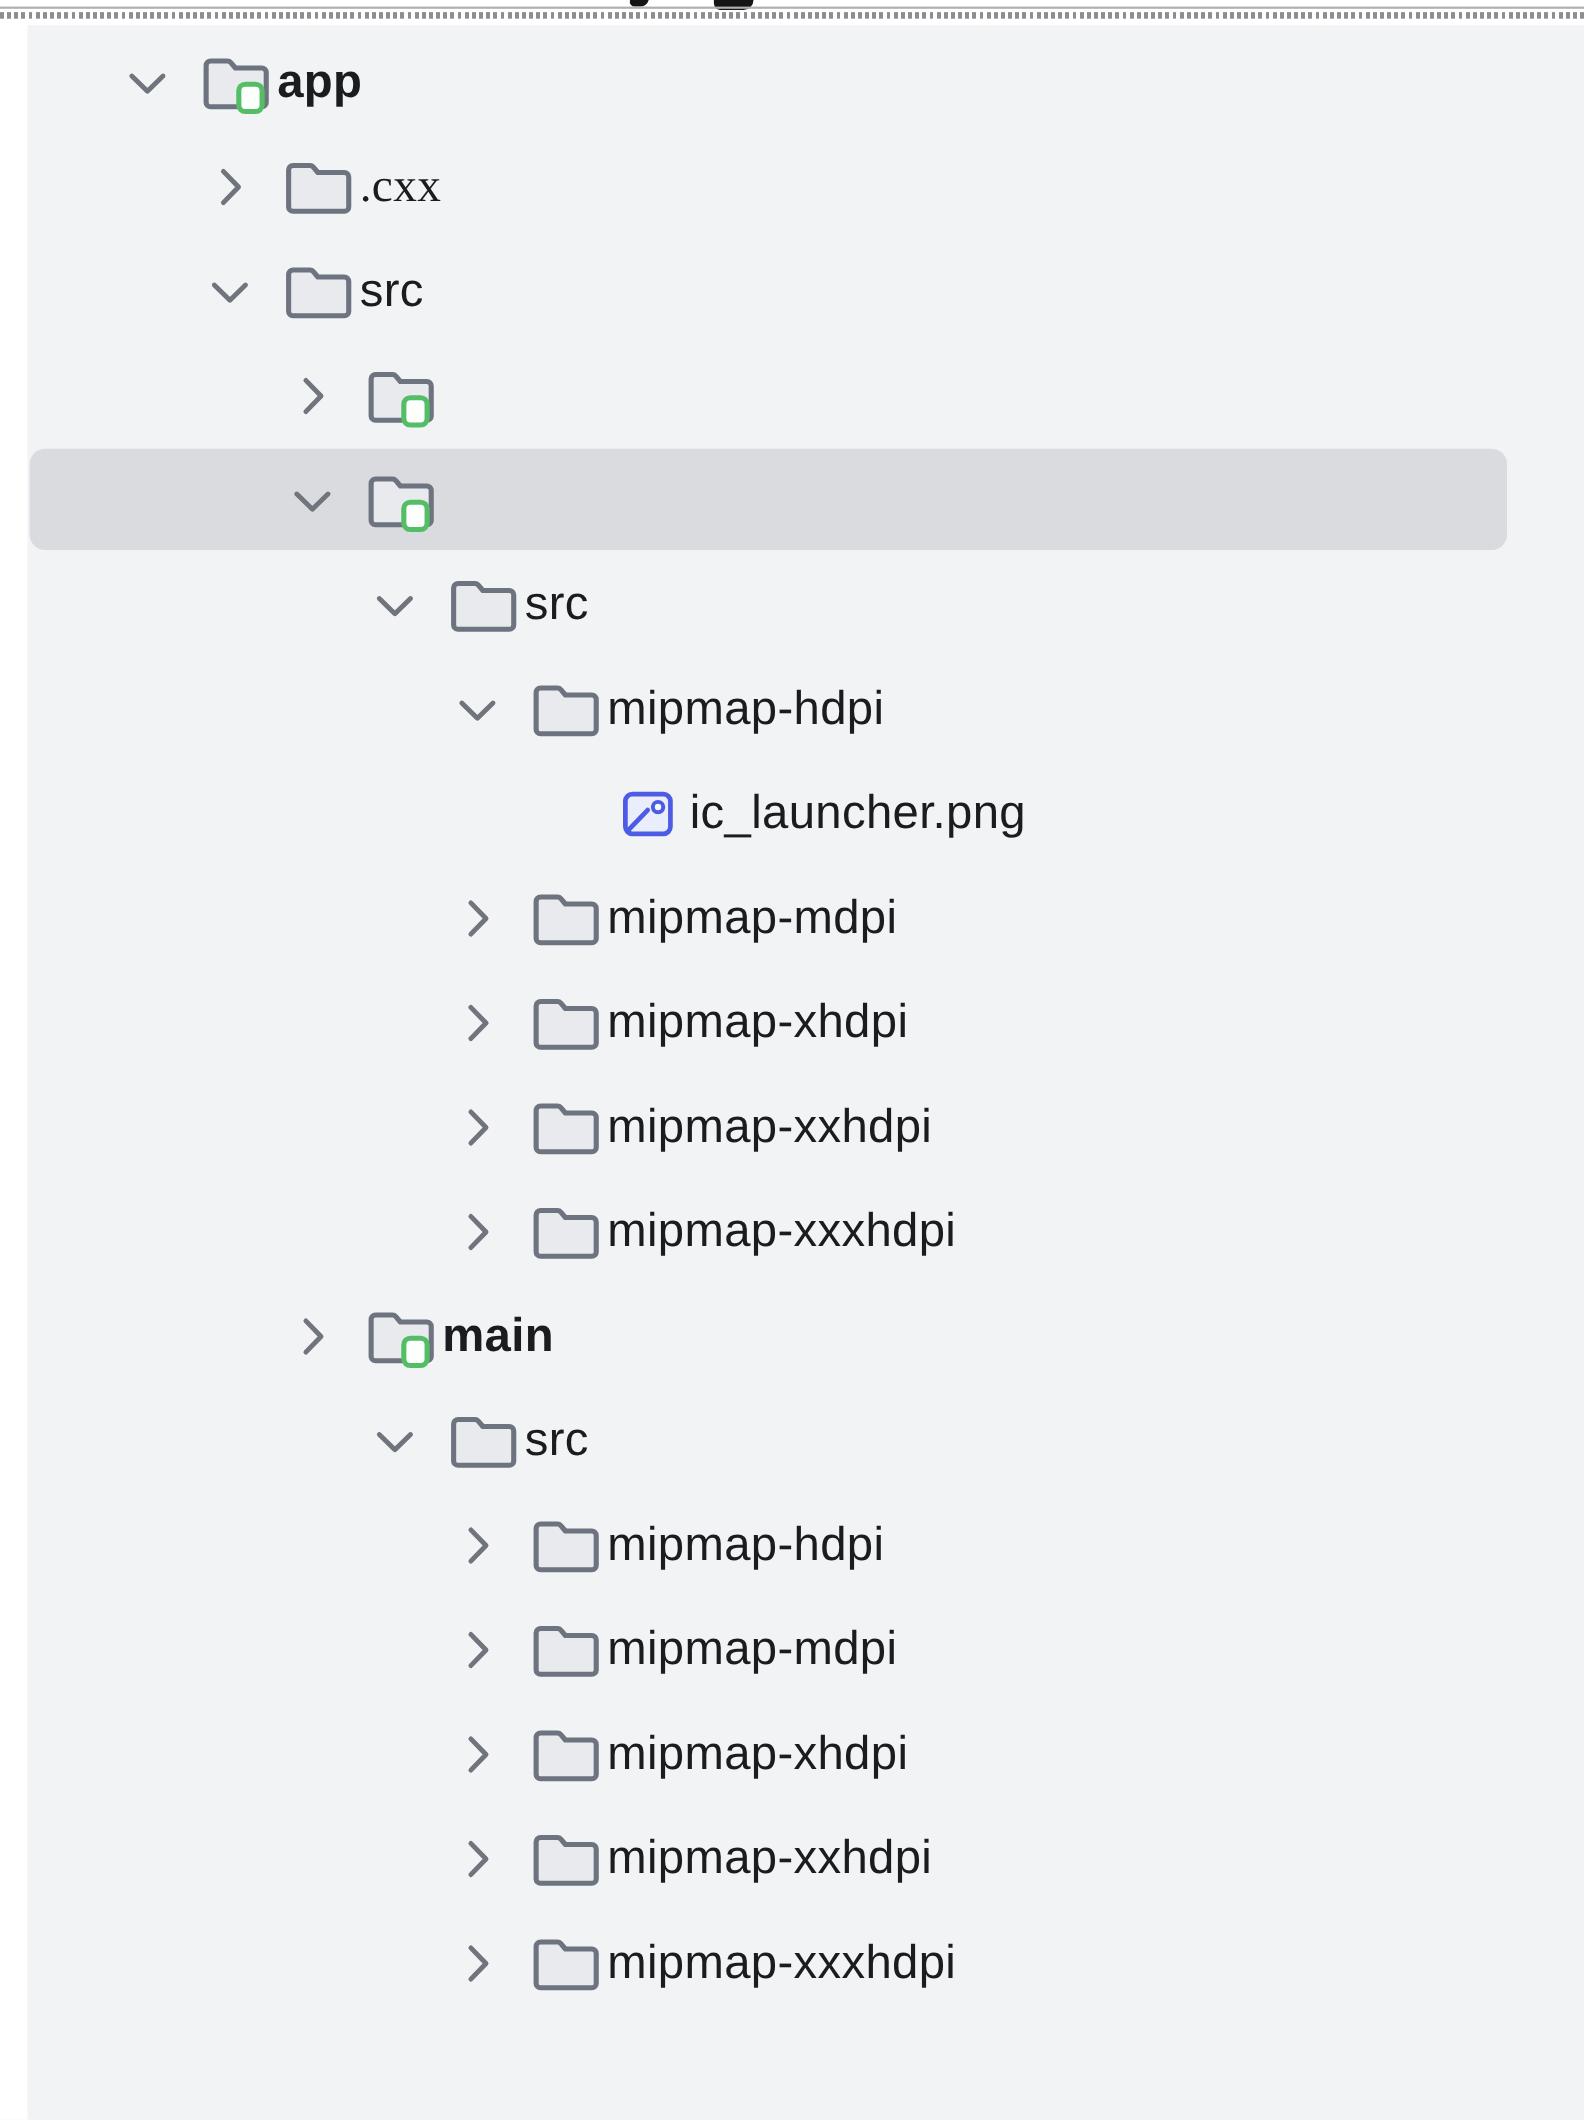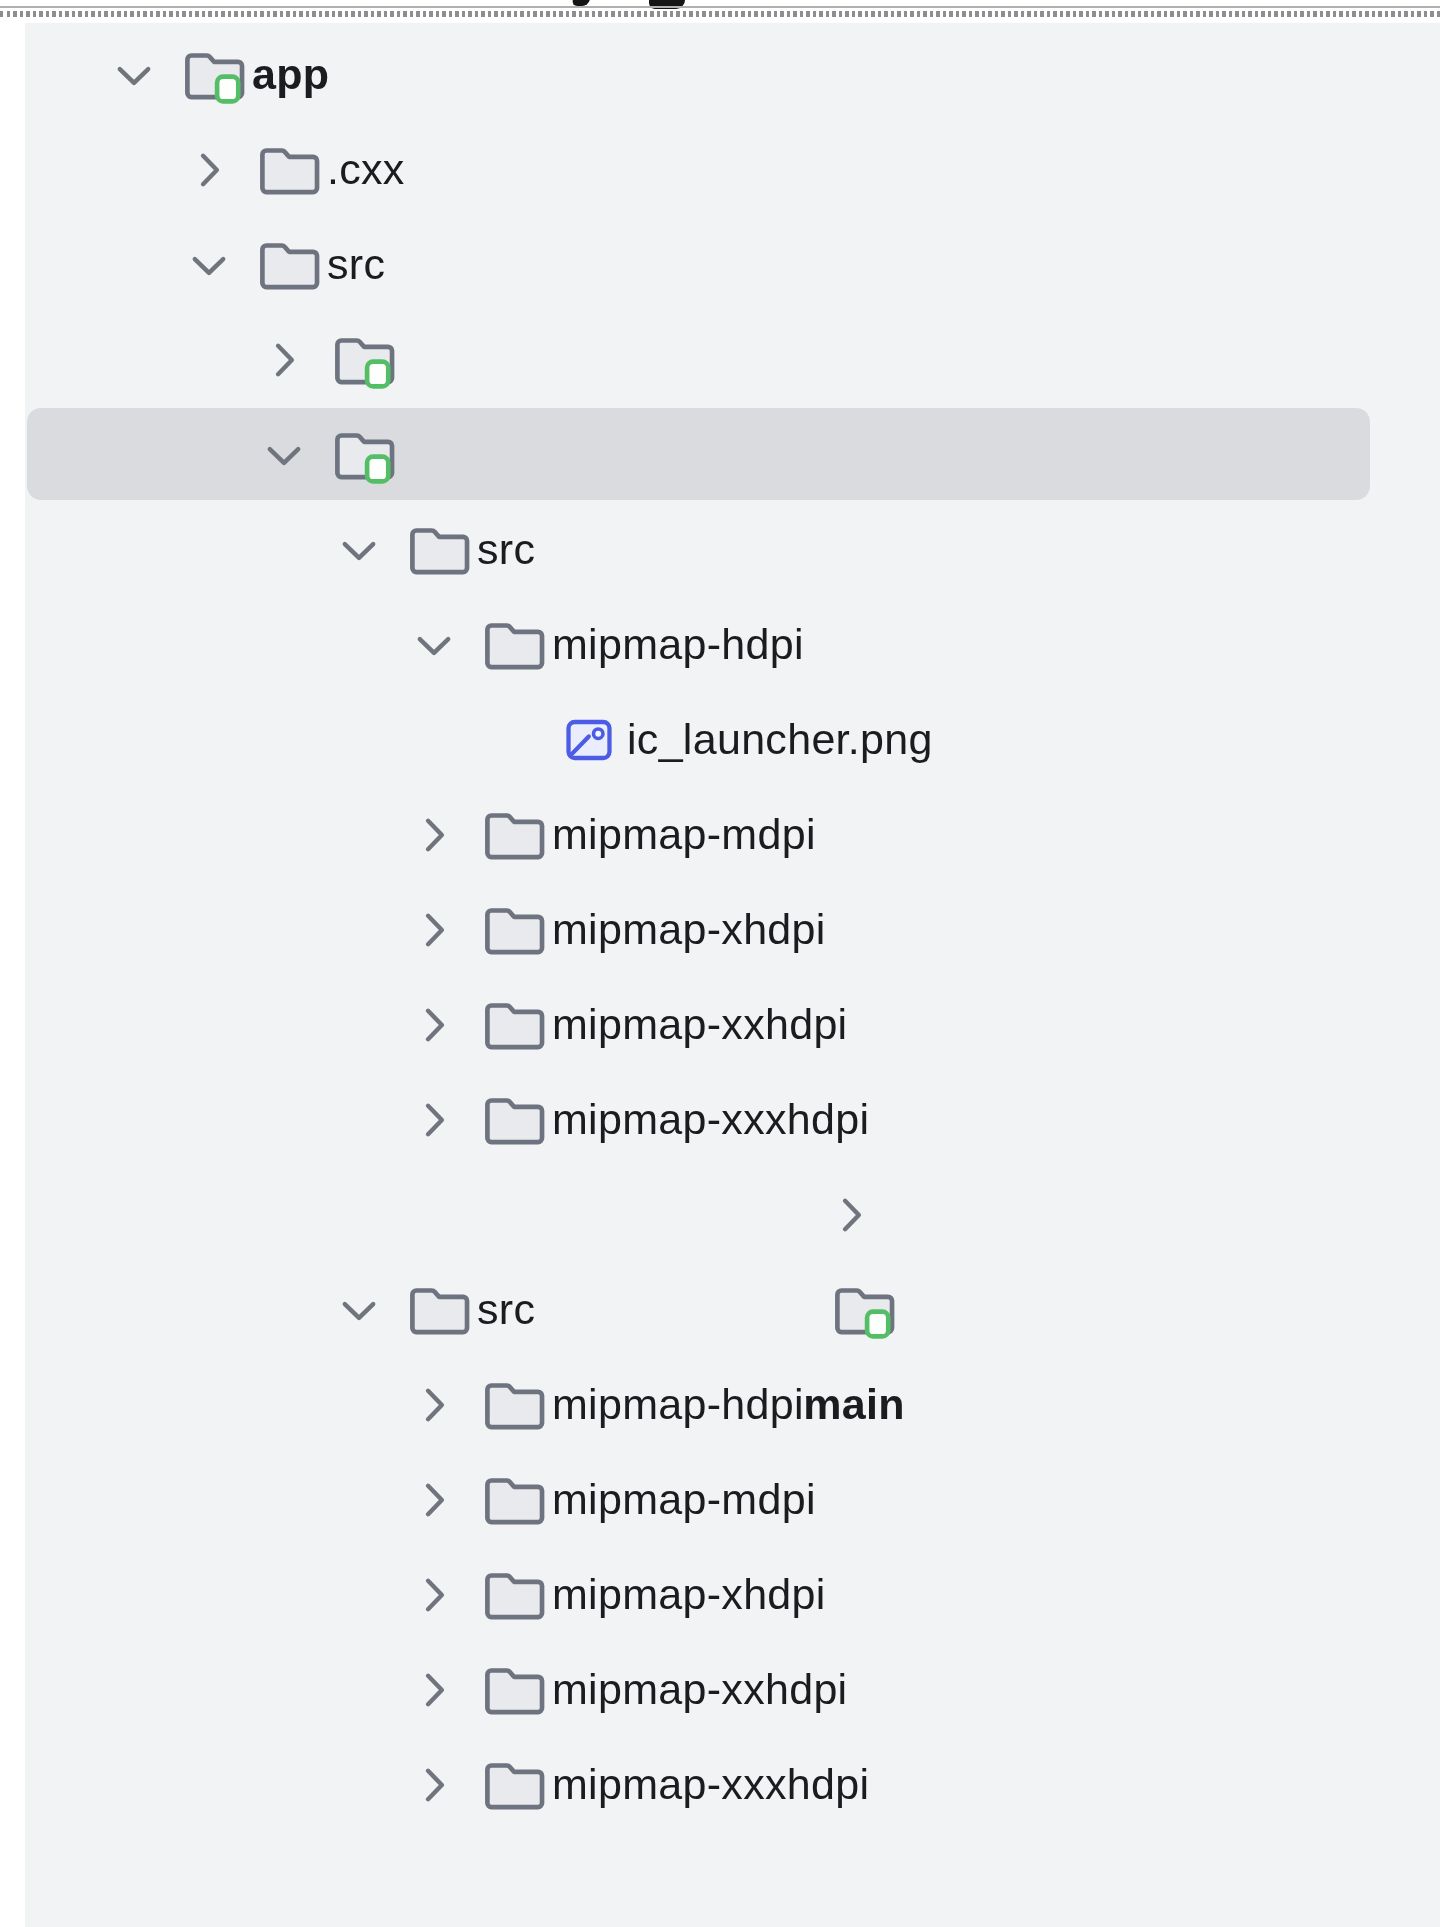--- a/index.html
+++ b/index.html
@@ -61,21 +61,21 @@
           </svg>
         </span>
     <span class="ticon">
           <svg width="62" height="62" viewBox="0 0 24 24" fill="none" style="overflow:visible">
             <path d="M1.7 6 C1.7 5.15 2.4 4.45 3.25 4.45 H9.2 C9.66 4.45 10.1 4.65 10.4 5 L12 6.9 H21.3 C22.15 6.9 22.85 7.6 22.85 8.45 V19 C22.85 19.85 22.15 20.55 21.3 20.55 H3.25 C2.4 20.55 1.7 19.85 1.7 19 Z" fill="#e9eaed" stroke="#6e7380" stroke-width="1.8" stroke-linejoin="round"></path>
       <rect x="13.2" y="12.6" width="8.2" height="9.6" rx="2.3" fill="#fcfffc" stroke="#53be66" stroke-width="1.8"></rect>
           </svg>
         </span>
     <span class="label bold">app</span>
   </div>
-      <div class="row" style="padding-left: 161px;">
+      <div class="row" style="padding-left: 161px; font-family: Liberation Serif, serif;">
     <span class="chev">
           <svg width="46" height="46" viewBox="0 0 24 24" fill="none">
       <polyline points="8.9,4.6 16.1,12 8.9,19.4" stroke="currentColor" stroke-width="2.3" stroke-linecap="round" stroke-linejoin="round"></polyline>
           </svg>
         </span>
     <span class="ticon">
           <svg width="62" height="62" viewBox="0 0 24 24" fill="none">
             <path d="M1.7 6 C1.7 5.15 2.4 4.45 3.25 4.45 H9.2 C9.66 4.45 10.1 4.65 10.4 5 L12 6.9 H21.3 C22.15 6.9 22.85 7.6 22.85 8.45 V19 C22.85 19.85 22.15 20.55 21.3 20.55 H3.25 C2.4 20.55 1.7 19.85 1.7 19 Z" fill="#e9eaed" stroke="#6e7380" stroke-width="1.8" stroke-linejoin="round"></path>
           </svg>
         </span>
@@ -202,21 +202,21 @@
       <polyline points="8.9,4.6 16.1,12 8.9,19.4" stroke="currentColor" stroke-width="2.3" stroke-linecap="round" stroke-linejoin="round"></polyline>
           </svg>
         </span>
     <span class="ticon">
           <svg width="62" height="62" viewBox="0 0 24 24" fill="none">
             <path d="M1.7 6 C1.7 5.15 2.4 4.45 3.25 4.45 H9.2 C9.66 4.45 10.1 4.65 10.4 5 L12 6.9 H21.3 C22.15 6.9 22.85 7.6 22.85 8.45 V19 C22.85 19.85 22.15 20.55 21.3 20.55 H3.25 C2.4 20.55 1.7 19.85 1.7 19 Z" fill="#e9eaed" stroke="#6e7380" stroke-width="1.8" stroke-linejoin="round"></path>
           </svg>
         </span>
     <span class="label">mipmap-xxxhdpi</span>
   </div>
-      <div class="row" style="padding-left: 236px; flex-direction: column;">
+      <div class="row" style="padding-left: 236px;">
     <span class="chev">
           <svg width="46" height="46" viewBox="0 0 24 24" fill="none">
       <polyline points="8.9,4.6 16.1,12 8.9,19.4" stroke="currentColor" stroke-width="2.3" stroke-linecap="round" stroke-linejoin="round"></polyline>
           </svg>
         </span>
     <span class="ticon">
           <svg width="62" height="62" viewBox="0 0 24 24" fill="none" style="overflow:visible">
             <path d="M1.7 6 C1.7 5.15 2.4 4.45 3.25 4.45 H9.2 C9.66 4.45 10.1 4.65 10.4 5 L12 6.9 H21.3 C22.15 6.9 22.85 7.6 22.85 8.45 V19 C22.85 19.85 22.15 20.55 21.3 20.55 H3.25 C2.4 20.55 1.7 19.85 1.7 19 Z" fill="#e9eaed" stroke="#6e7380" stroke-width="1.8" stroke-linejoin="round"></path>
       <rect x="13.2" y="12.6" width="8.2" height="9.6" rx="2.3" fill="#fcfffc" stroke="#53be66" stroke-width="1.8"></rect>
           </svg>

